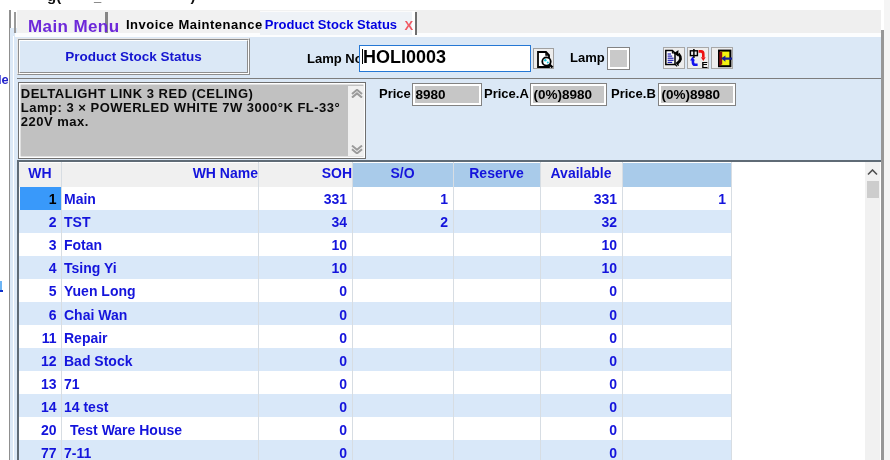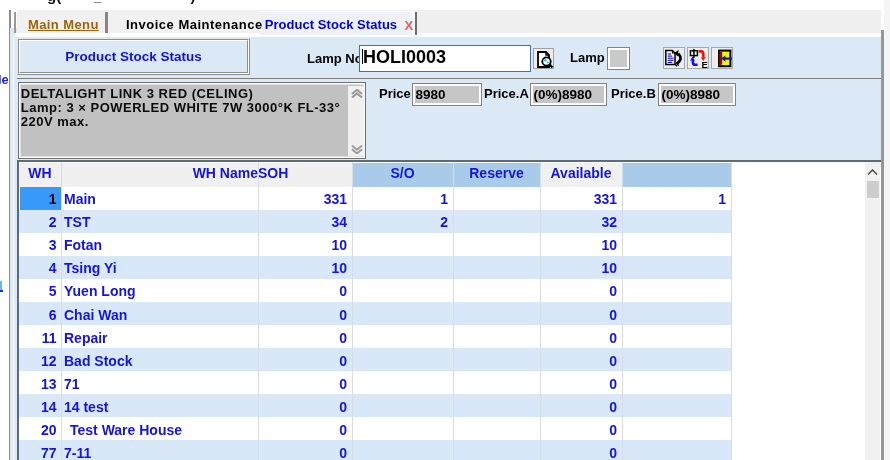--- a/index.html
+++ b/index.html
@@ -36,21 +36,21 @@
 
 <div class="abs" style="left:15px;top:32.5px;width:866px;height:4.5px;background:#fcfdfe;"></div>
 
 <div class="abs" style="left:17px;top:10px;width:864px;height:23px;background:#f1f1f1;"></div>
 <div class="abs" style="left:417px;top:10px;width:464px;height:23px;background:#efefef;"></div>
 <div class="abs" style="left:14px;top:12px;width:1.5px;height:21px;background:#9a9a9a;"></div>
 <div class="abs" style="left:105px;top:12px;width:2.5px;height:20.5px;background:#868686;"></div>
 <div class="abs" style="left:260px;top:11px;width:152px;height:24px;background:#eef2f7;border-top:1.5px solid #fbfbfb;box-sizing:border-box;"></div>
 <div class="abs" style="left:412px;top:11px;width:2.5px;height:24px;background:#ffffff;"></div>
 <div class="abs" style="left:414.5px;top:11.5px;width:2.6px;height:23.5px;background:#6e6e6e;"></div>
-<div class="abs b" style="left:28px;top:16.5px;font-size:13px;letter-spacing:0.4px;color:#a16207;text-decoration:underline;">Main Menu</div>
+<div class="abs b" style="left:28px;top:16.5px;font-size:17px;letter-spacing:0.4px;color:#6d28d9;">Main Menu</div>
 <div class="abs b" style="left:126px;top:16.5px;font-size:13px;letter-spacing:0.5px;color:#000;">Invoice Maintenance</div>
 <div class="abs b" style="left:264.7px;top:16.5px;font-size:13px;letter-spacing:0.05px;color:#0000e0;">Product Stock Status</div>
 <div class="abs b" style="left:404.5px;top:18px;font-size:13px;color:#f05a64;">X</div>
 
 <div class="abs" style="left:17px;top:38px;width:233px;height:37px;box-sizing:border-box;border-top:1.2px solid #e8e8e8;border-left:1.2px solid #e8e8e8;border-right:1.2px solid #8e8e8e;border-bottom:1.2px solid #8e8e8e;">
   <div style="position:absolute;inset:0;border-top:1.2px solid #8e8e8e;border-left:1.2px solid #8e8e8e;border-right:1.2px solid #ffffff;border-bottom:1.2px solid #ffffff;"></div>
   <div style="position:absolute;inset:1.2px;border-top:1.2px solid #ffffff;border-left:1.2px solid #ffffff;border-right:1.2px solid #8e8e8e;border-bottom:1.2px solid #8e8e8e;background:#dbe8f6;"></div>
 </div>
 <div class="abs b" style="left:17px;top:48.5px;width:233px;text-align:center;font-size:13.5px;color:#1414d0;">Product Stock Status</div>
 
@@ -134,21 +134,21 @@
 
 <div id="grid" class="abs" style="left:19px;top:162px;width:862px;height:298px;overflow:hidden;background:#fff;">
 
   <div class="abs" style="left:0;top:0;width:712px;height:25px;background:#f0f0f0;"></div>
   <div class="abs" style="left:333px;top:0;width:101px;height:25px;background:#a9cbea;"></div>
   <div class="abs" style="left:434px;top:0;width:87px;height:25px;background:#a9cbea;"></div>
   <div class="abs" style="left:603px;top:0;width:109px;height:25px;background:#a9cbea;"></div>
   <div class="abs" style="left:0;top:0;width:712px;height:1px;background:#fff;"></div>
   <div class="hdrtxt abs" style="left:0;top:2.5px;width:42px;text-align:center;">WH</div>
   <div class="hdrtxt abs" style="left:42px;top:2.5px;width:197px;text-align:right;">WH Name</div>
-  <div class="hdrtxt abs" style="left:239px;top:2.5px;width:94px;text-align:left;">SOH</div>
+  <div class="hdrtxt abs" style="left:239px;top:2.5px;width:94px;text-align:right;">SOH</div>
   <div class="hdrtxt abs" style="left:333px;top:2.5px;width:101px;text-align:center;">S/O</div>
   <div class="hdrtxt abs" style="left:434px;top:2.5px;width:87px;text-align:center;">Reserve</div>
   <div class="hdrtxt abs" style="left:521px;top:2.5px;width:82px;text-align:center;">Available</div>
 
   <div id="rows">
       <div class="abs" style="left:1px;top:25px;width:41px;height:23.04px;background:#3999fa;"></div>
       <div class="cell num" style="left:0;top:29.3px;width:37.5px;color:#000;">1</div>
       <div class="cell" style="left:45px;top:29.3px;">Main</div>
       <div class="cell num" style="left:239px;top:29.3px;width:89px;">331</div>
       <div class="cell num" style="left:333px;top:29.3px;width:96px;">1</div>

